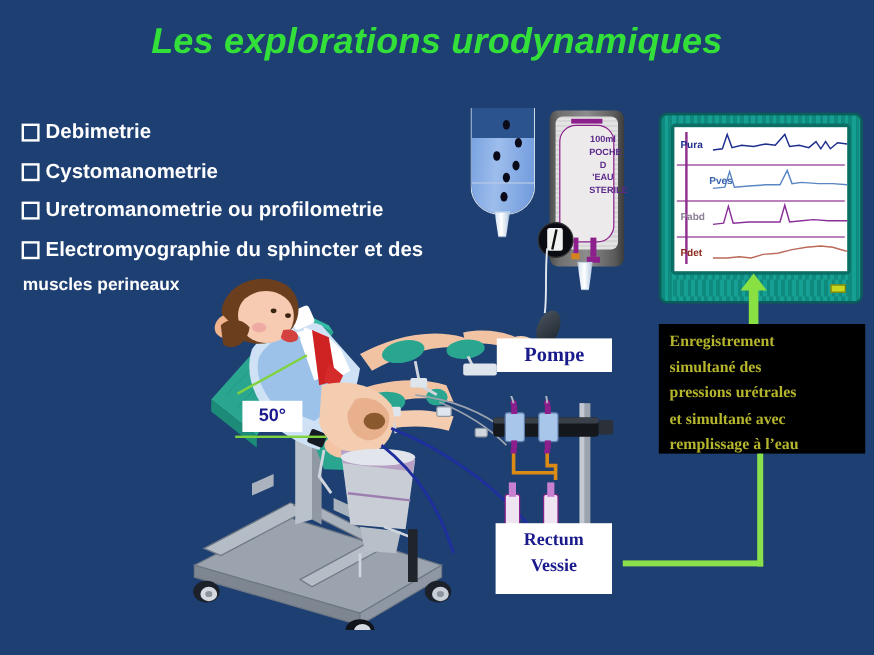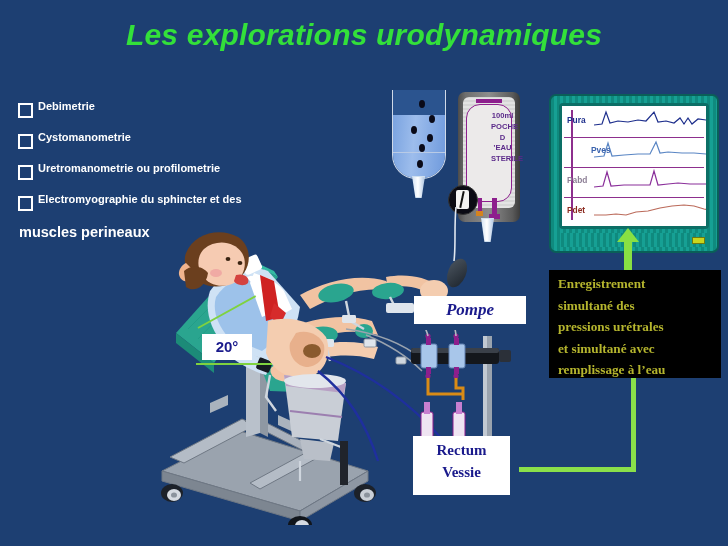--- a/index.html
+++ b/index.html
@@ -10,21 +10,21 @@
   
   .title{position:absolute;left:0;top:18px;width:728px;text-align:center;
          font-family:"Liberation Sans",sans-serif;font-weight:bold;
          font-size:30px;color:#33e03a;letter-spacing:.2px;font-style:italic;}
 
   
   .bullets{position:absolute;left:18px;top:100px;width:360px;}
   .bul{display:flex;align-items:flex-start;margin-bottom:13px;}
   .bulbox{width:11px;height:11px;border:2px solid #ffffff;flex:0 0 auto;
           margin-top:3px;margin-right:5px;background:transparent;}
-  .bultxt{color:#ffffff;font-size:11px;font-weight:bold;line-height:1.15;
+  .bultxt{color:#ffffff;font-size:17px;font-weight:bold;line-height:1.15;
           font-family:"Liberation Sans",sans-serif;}
   .bulcont{color:#ffffff;font-size:14.5px;font-weight:bold;margin-top:4px;
            margin-left:1px;}
 
   
   .drip{position:absolute;left:392px;top:90px;width:52px;height:105px;}
   .dripGlass{position:absolute;left:0;top:0;width:52px;height:88px;
      border:1.6px solid #cfd9e8;border-top:none;
      border-radius:0 0 24px 24px;overflow:hidden;background:#2b548f;}
   .dripFluid{position:absolute;left:0;bottom:0;width:100%;height:72%;
@@ -91,21 +91,21 @@
   .blackbox p{margin:0;padding:6px 22px 0 9px;color:#b5b52e;font-size:13.2px;
      font-weight:bold;line-height:1.18;font-family:"Liberation Serif",serif;}
 
   
   .connV{position:absolute;left:631px;top:378px;width:5px;height:94px;background:#8ae04a;}
   .connH{position:absolute;left:519px;top:467px;width:117px;height:5px;background:#8ae04a;}
 
   
   .callout{position:absolute;background:#ffffff;color:#1a1a8c;font-weight:bold;
      font-family:"Liberation Serif",serif;text-align:center;}
-  .cPompe{left:414px;top:296px;width:112px;height:28px;font-size:17px;line-height:28px;font-style:italic;}
+  .cPompe{left:414px;top:282px;width:96px;height:28px;font-size:17px;line-height:28px;}
   .cRect{left:413px;top:436px;width:97px;height:59px;font-size:15px;line-height:1.45;padding-top:4px;box-sizing:border-box;}
   .c30{left:202px;top:334px;width:50px;height:26px;font-size:15px;line-height:26px;
        font-family:"Liberation Sans",sans-serif;}
 
   
   .angH{position:absolute;left:196px;top:363px;width:76px;height:2px;background:#7fd23f;}
   .angD{position:absolute;left:198px;top:327px;width:66px;height:2px;background:#7fd23f;
         transform:rotate(-29deg);transform-origin:left center;}
 
   
@@ -420,15 +420,15 @@
   </svg>
 
   <div class="callout cPompe">Pompe</div>
   <div class="callout cRect">
     <div>Rectum</div>
     <div>Vessie</div>
   </div>
 
   <div class="angH"></div>
   <div class="angD"></div>
-  <div class="callout c30">20°</div>
+  <div class="callout c30">50°</div>
 
 </div>
 
 </body></html>

